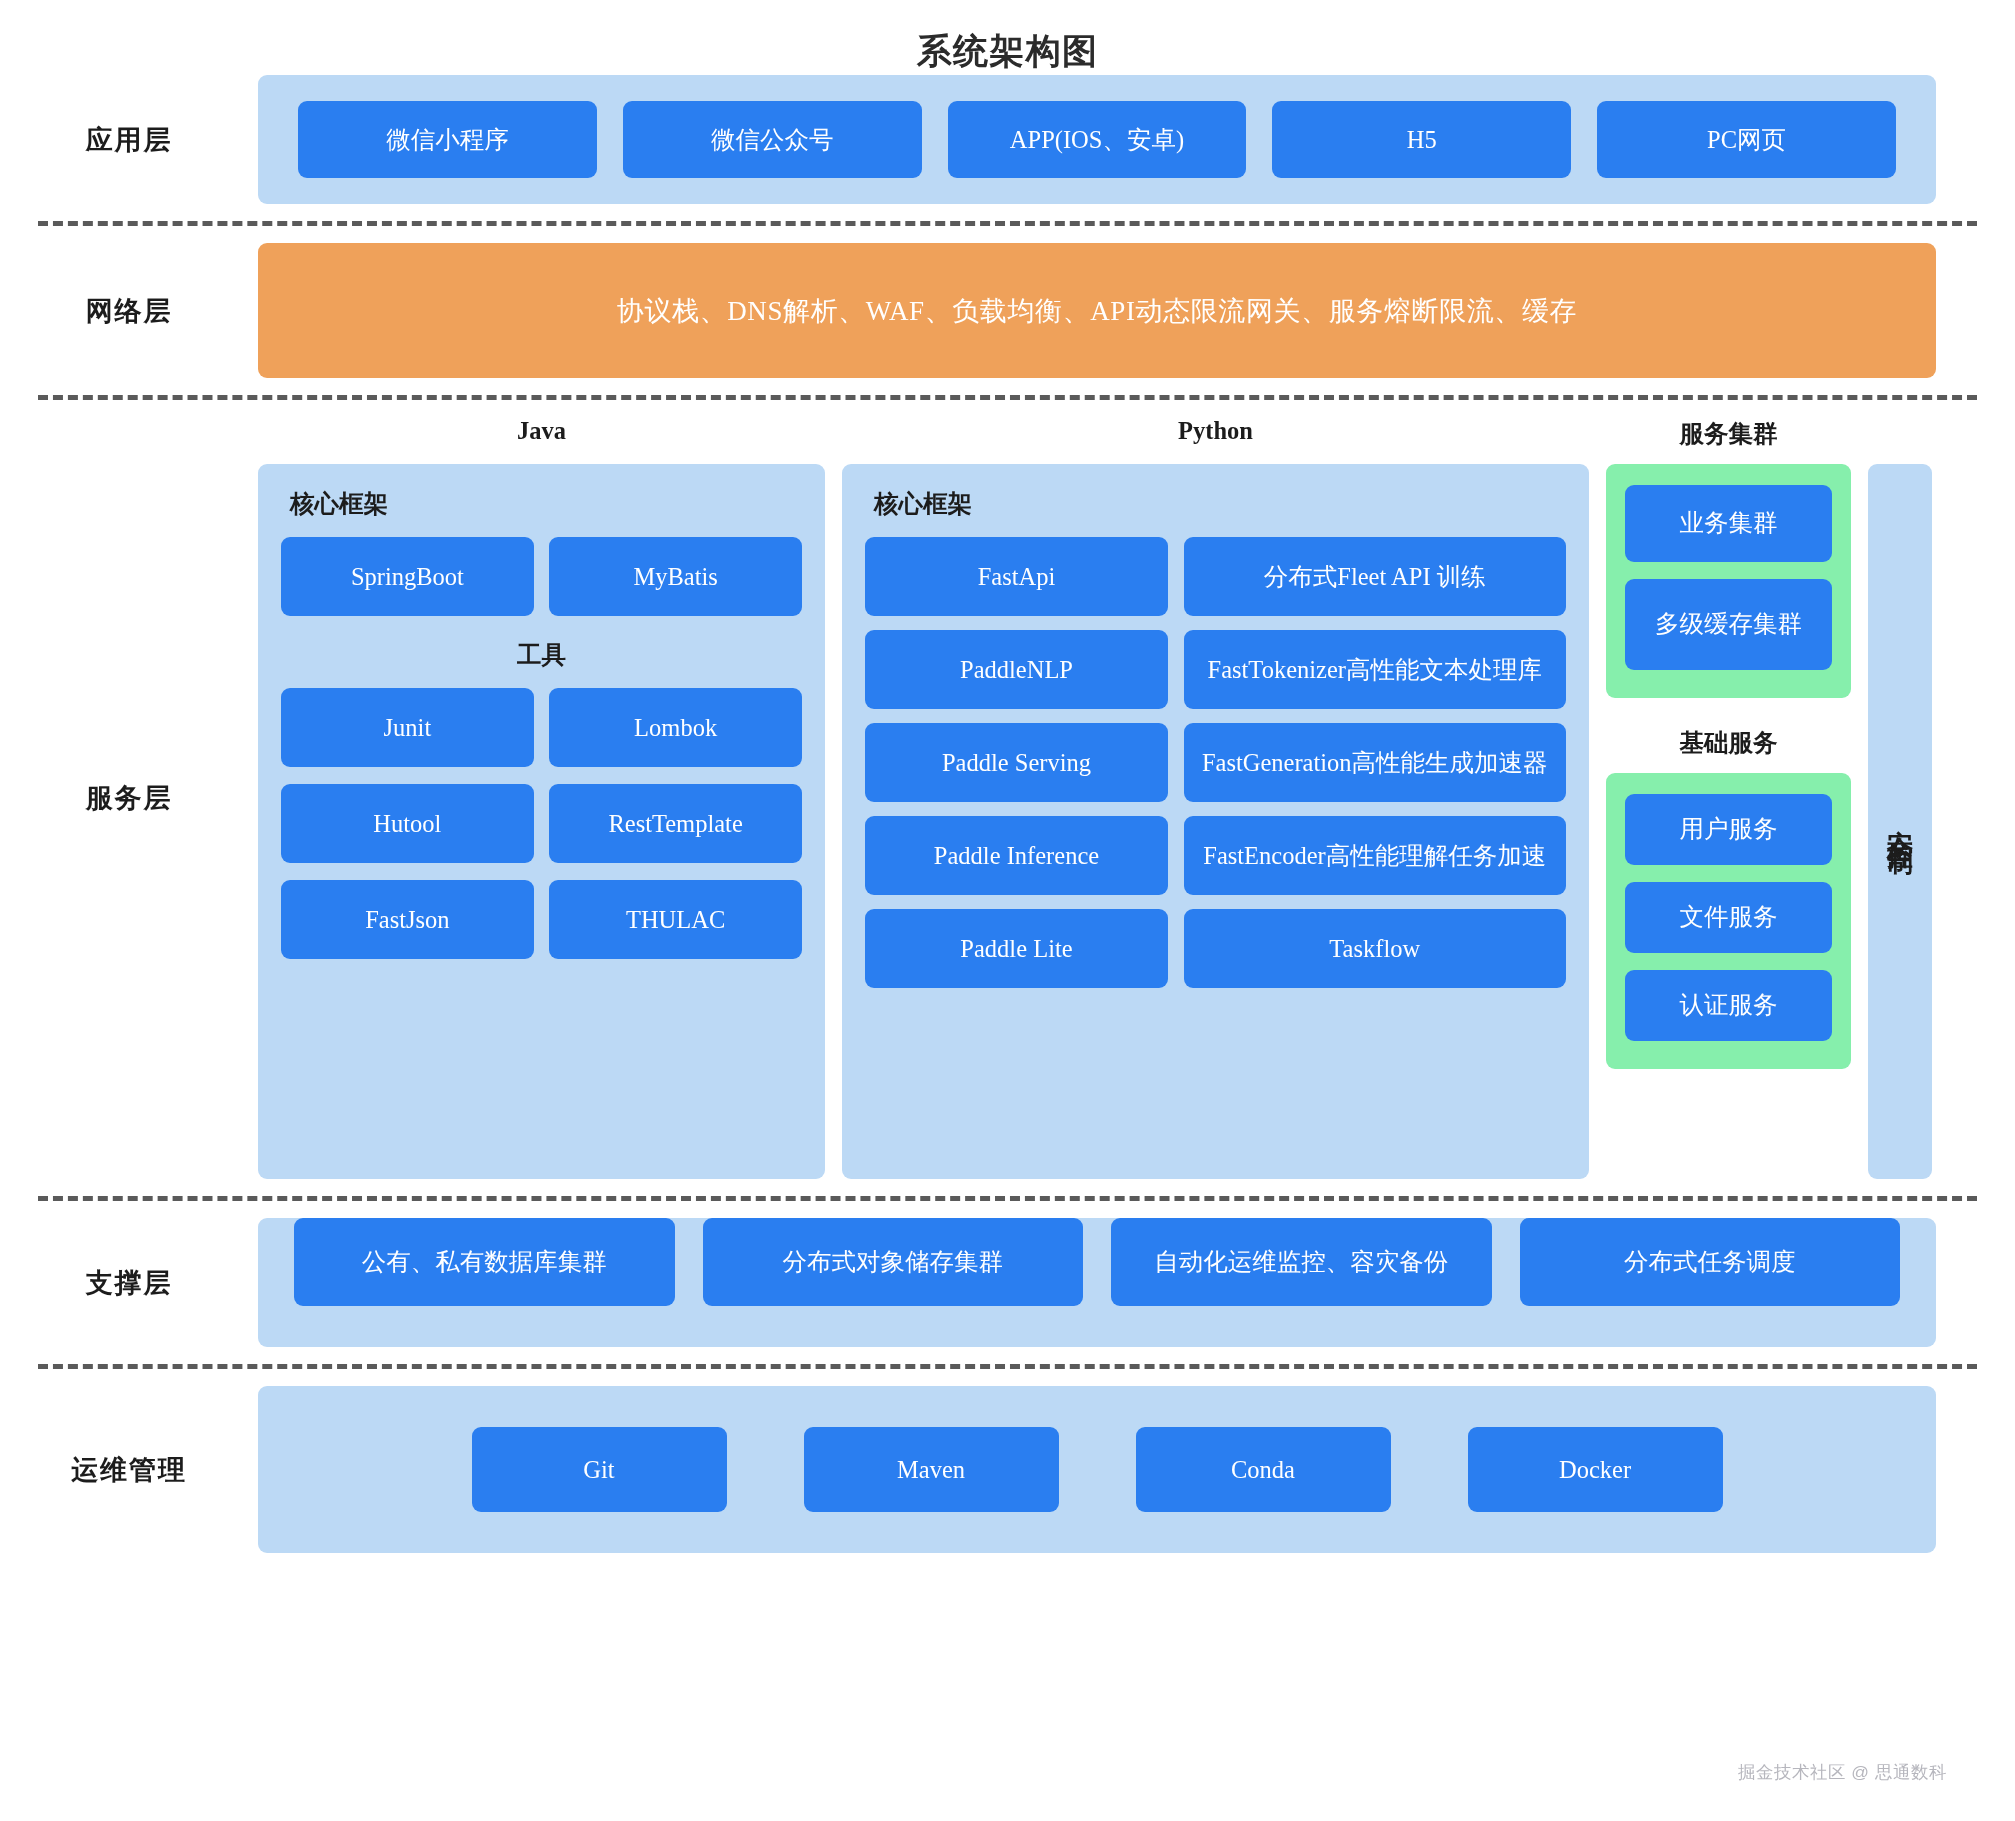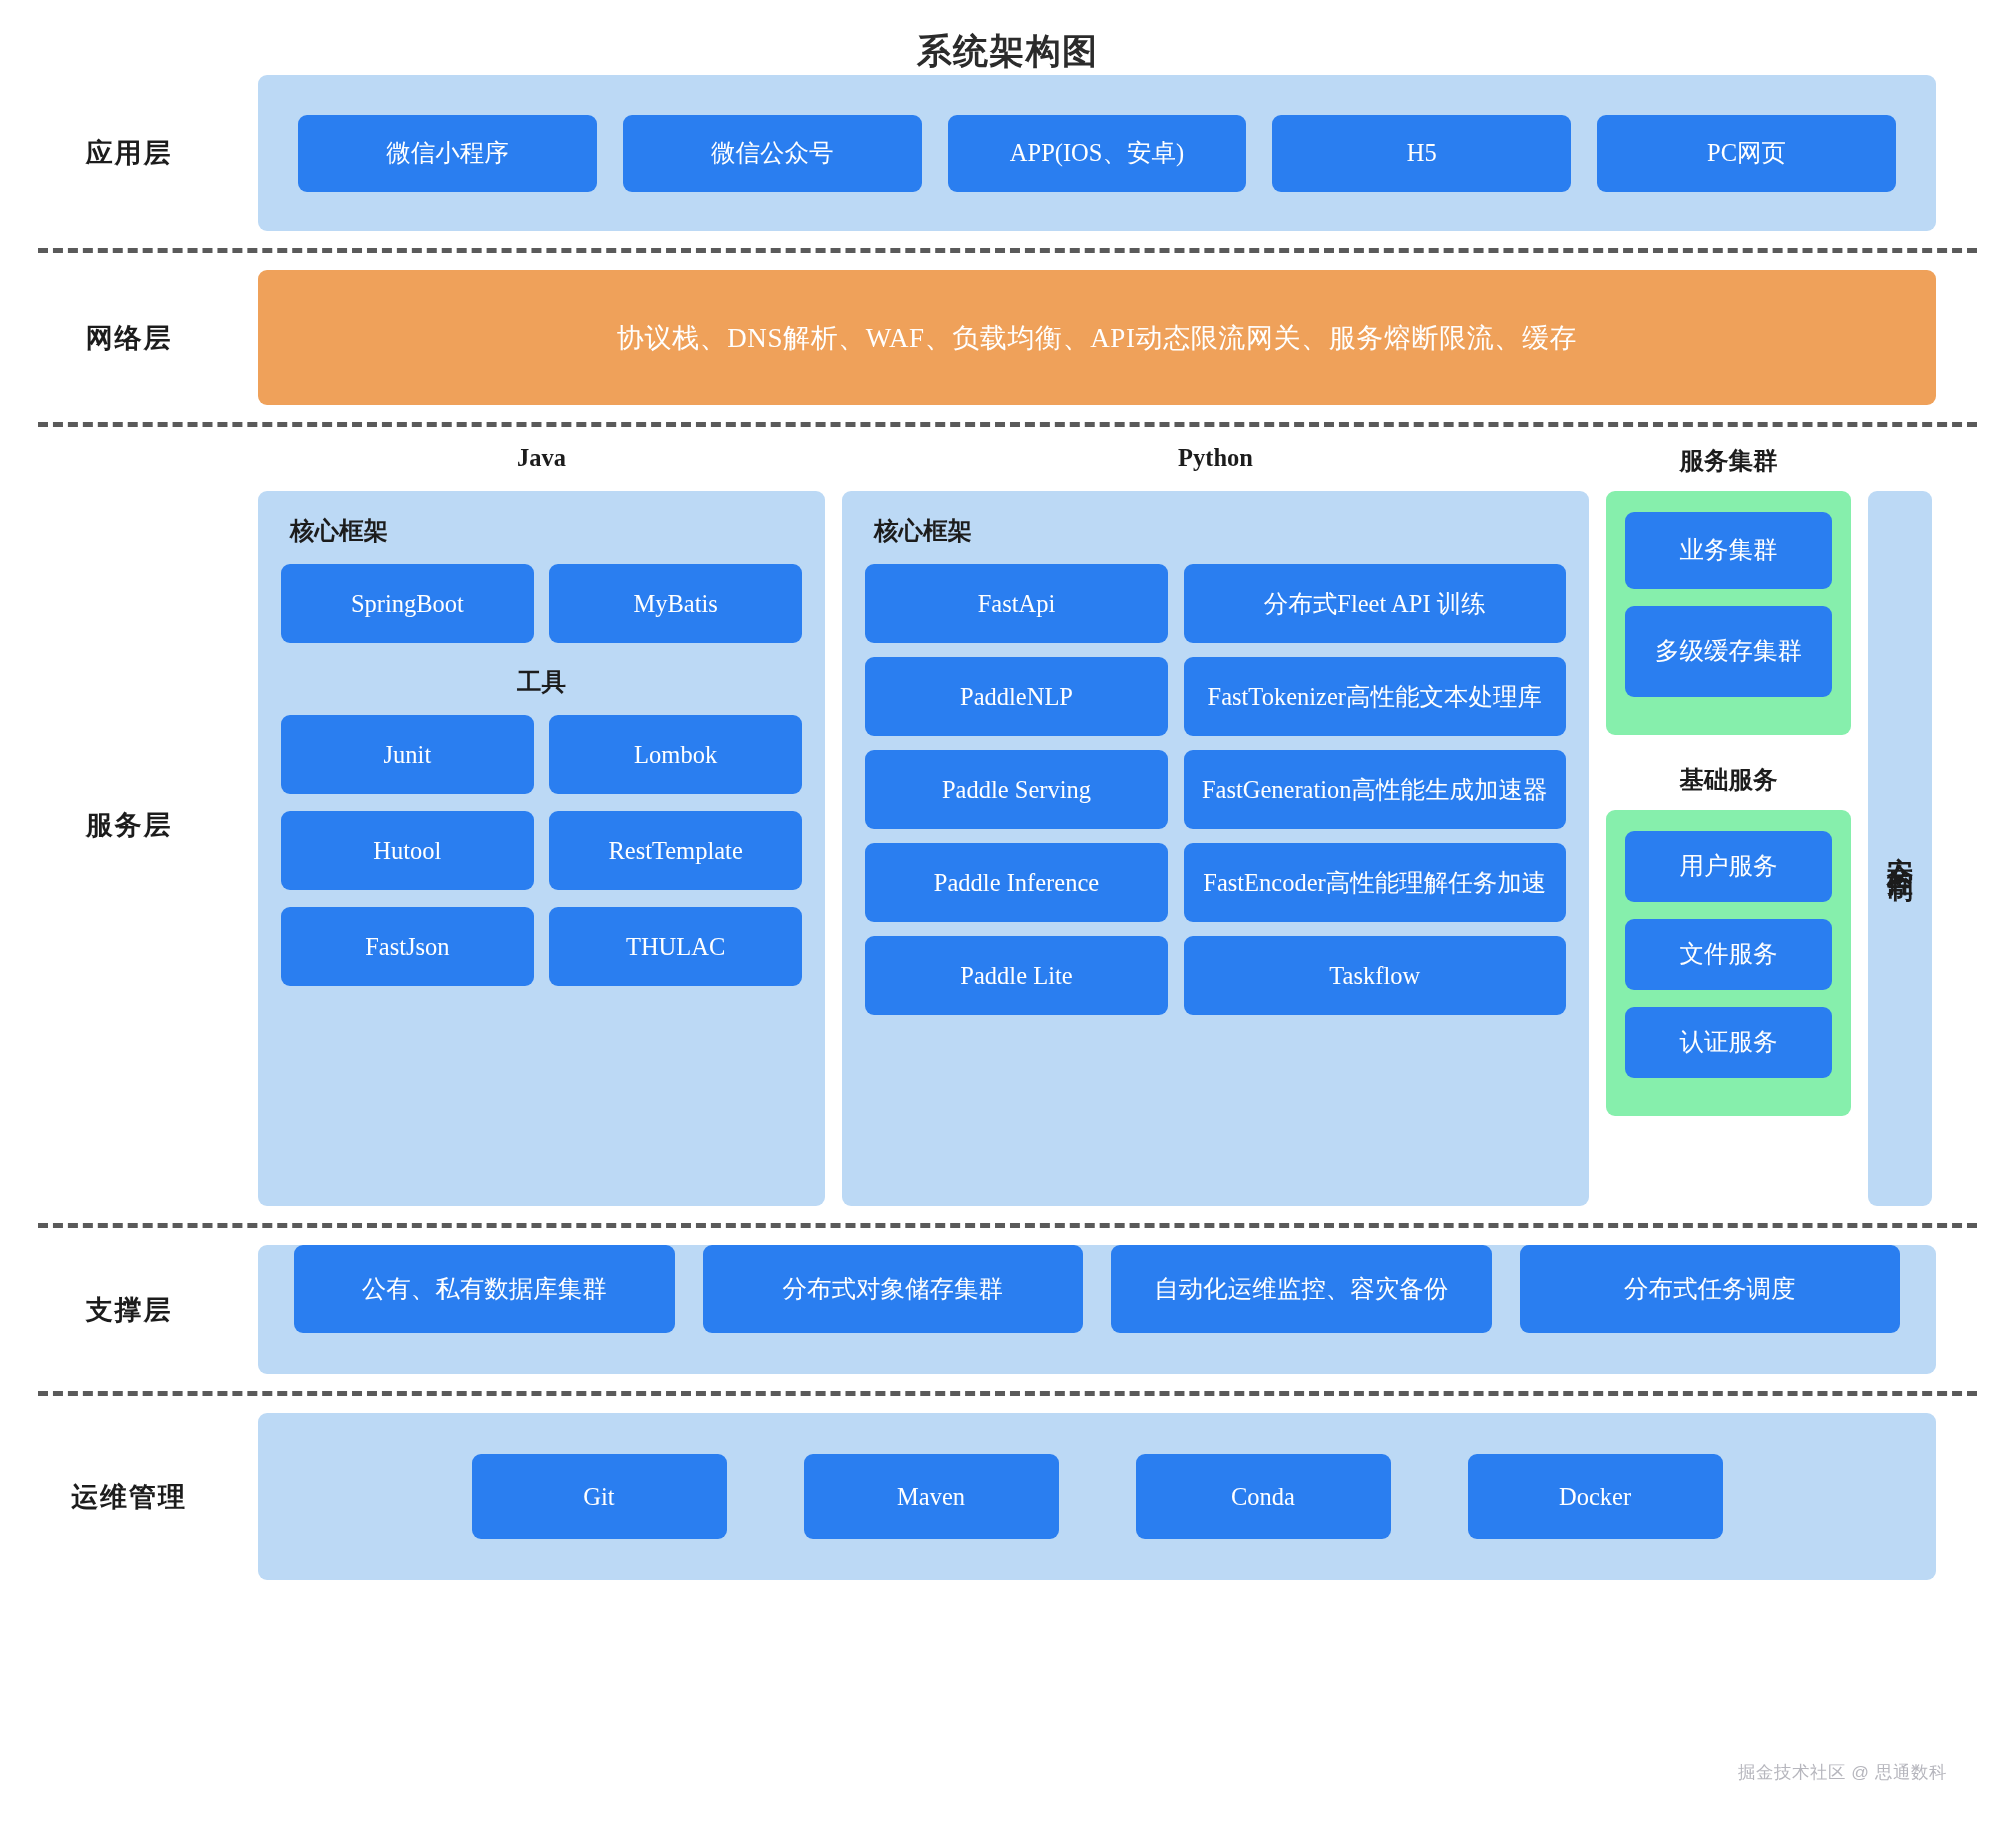--- a/index.html
+++ b/index.html
@@ -78,21 +78,21 @@
     height: 0;
     border-top: 5.8px dashed #5a5a5a;
     margin: 0 auto;
     width: 1939px;
   }
   .dash-wrap { padding: 17px 0; }
 
   
   #app-layer .layer-body { padding-right: 79px; }
   .app-panel {
-    height: 156px;
+    height: 129px;
     display: flex;
     align-items: center;
     justify-content: space-between;
     padding: 0 40px;
   }
   .app-panel .chip {
     height: 77px;
     flex: 1;
     margin: 0 13px;
   }
@@ -165,21 +165,21 @@
   .python-grid .chip { height: 79px; }
 
   
   .cluster-box {
     background: #86efac;
     border-radius: 9px;
     padding: 20.6px 19.3px;
     box-sizing: border-box;
   }
   .cluster-box .chip { height: 77px; margin-bottom: 17px; }
-  .cluster-box .chip:last-child { margin-bottom: 18px; }
+  .cluster-box .chip:last-child { margin-bottom: 8px; }
   .basic-box .chip { height: 71px; }
 
   
   .security-box {
     background: #bcd9f5;
     border-radius: 9px;
     height: 715px;
     display: flex;
     align-items: center;
     justify-content: center;

